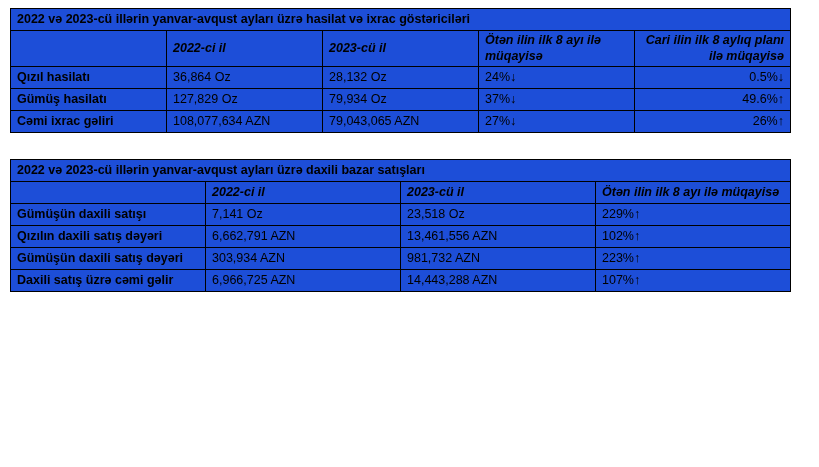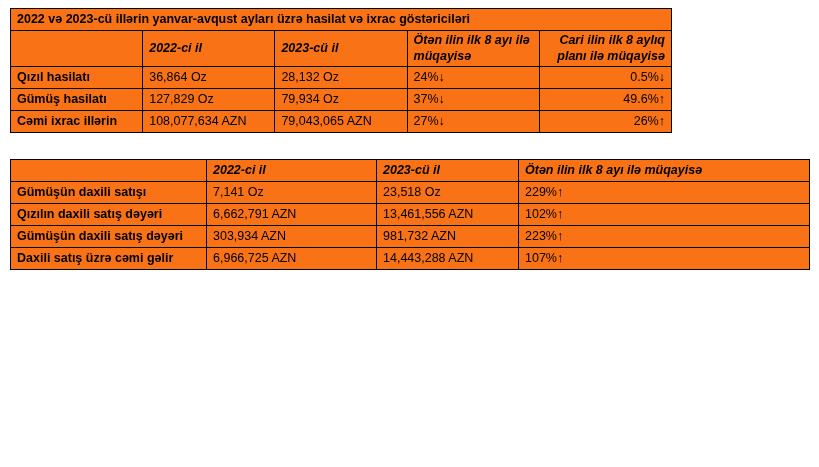--- a/index.html
+++ b/index.html
@@ -17,22 +17,22 @@
   .page {
     position: relative;
     width: 819px;
     height: 467px;
     box-sizing: border-box;
     padding: 8px 10px 0 10px;
   }
   table.tbl {
     border-collapse: collapse;
     table-layout: fixed;
-    width: 662px;
-    background: #f97316;
+    width: 781px;
+    background: #1d4ed8;
   }
   table.tbl td, table.tbl th {
     border: 1px solid #000000;
     padding: 2px 6px;
     font-size: 12.5px;
     vertical-align: middle;
     line-height: 1.25;
     height: 22px;
     box-sizing: border-box;
     text-align: left;
@@ -93,33 +93,36 @@
         <td class="c4">0.5%↓</td>
       </tr>
       <tr>
         <td class="c0 rowlabel">Gümüş hasilatı</td>
         <td class="c1">127,829 Oz</td>
         <td class="c2">79,934 Oz</td>
         <td class="c3">37%↓</td>
         <td class="c4">49.6%↑</td>
       </tr>
       <tr>
-        <td class="c0 rowlabel">Cəmi ixrac illərin</td>
+        <td class="c0 rowlabel">Cəmi ixrac gəliri</td>
         <td class="c1">108,077,634 AZN</td>
         <td class="c2">79,043,065 AZN</td>
         <td class="c3">27%↓</td>
         <td class="c4">26%↑</td>
       </tr>
     </tbody>
   </table>
 
   <div class="spacer"></div>
 
   <table class="tbl t2">
     <tbody>
+      <tr>
+        <td class="title-cell" colspan="4">2022 və 2023-cü illərin yanvar-avqust ayları üzrə daxili bazar satışları</td>
+      </tr>
       <tr>
         <td class="c0 hdr"></td>
         <td class="c1 hdr">2022-ci il</td>
         <td class="c2 hdr">2023-cü il</td>
         <td class="c3 hdr">Ötən ilin ilk 8 ayı ilə müqayisə</td>
       </tr>
       <tr>
         <td class="c0 rowlabel">Gümüşün daxili satışı</td>
         <td class="c1">7,141 Oz</td>
         <td class="c2">23,518 Oz</td>

